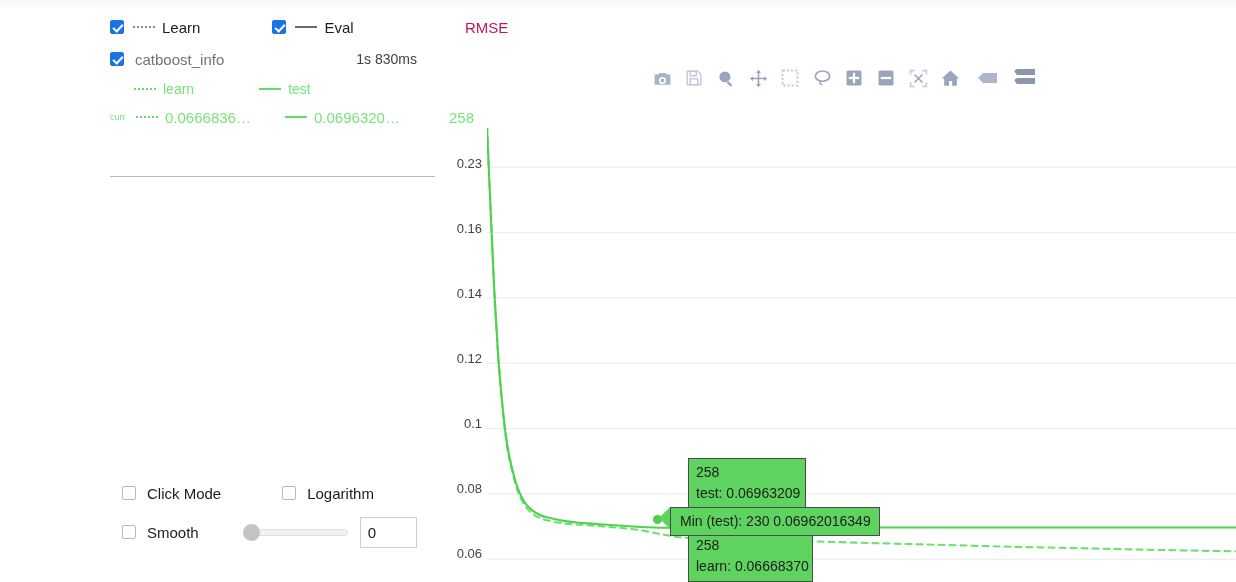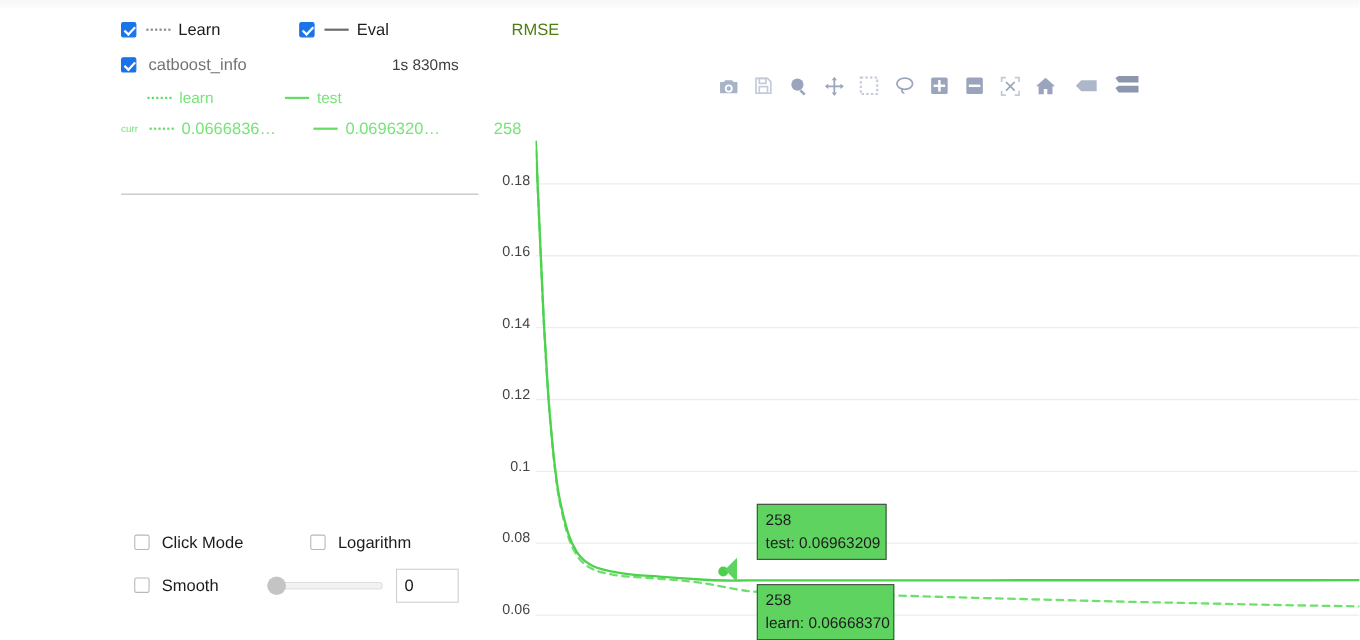--- a/index.html
+++ b/index.html
@@ -173,21 +173,21 @@
     margin-left: 12px;
     font-size: 15px; color: #1a1a1a;
     display: flex; align-items: center;
     padding-left: 7px;
     flex: 0 0 auto;
   }
 
   
   .chart-title {
     position: absolute; left: 465px; top: 19px;
-    font-size: 15px; color: #4d7c0f;
+    font-size: 15px; color: #be185d;
   }
   .modebar {
     position: absolute; right: 0px; top: 68px;
     display: flex; align-items: center; gap: 12px;
   }
   .mb-btn {
     width: 20px; height: 20px;
     display: flex; align-items: center; justify-content: center;
   }
   .mb-btn svg { display: block; }
@@ -391,21 +391,21 @@
     </div>
     <div class="mb-btn" title="Compare data on hover" style="width:26px">
       <svg width="26" height="18" viewBox="0 0 26 18" fill="#8c96ad">
         <path d="M4 2l3-2h18v6H7z"></path>
         <path d="M4 11l3-2h18v6H7z"></path>
       </svg>
     </div>
   </div>
 
   <div class="ytick-col">
-    <div class="ytick" style="top:28px">0.18</div>
+    <div class="ytick" style="top:28px">0.23</div>
     <div class="ytick" style="top:93px">0.16</div>
     <div class="ytick" style="top:158px">0.14</div>
     <div class="ytick" style="top:223px">0.12</div>
     <div class="ytick" style="top:288px">0.1</div>
     <div class="ytick" style="top:353px">0.08</div>
     <div class="ytick" style="top:418px">0.06</div>
   </div>
 
   <div class="plot">
     <svg class="plot-svg" id="plot-svg" width="749" height="454">
@@ -426,15 +426,16 @@
       <div>258</div>
       <div>test: 0.06963209</div>
     </div>
 
     <div class="tip" style="left:201px; top:403px; width:125px;">
       <div>258</div>
       <div>learn: 0.06668370</div>
     </div>
 
     <div class="tip-arrow" style="left:172px; top:379px;"></div>
+    <div class="tip-main" style="left:183px; top:379px;">Min (test): 230 0.06962016349</div>
   </div>
 
 </div>
 
 </body></html>

